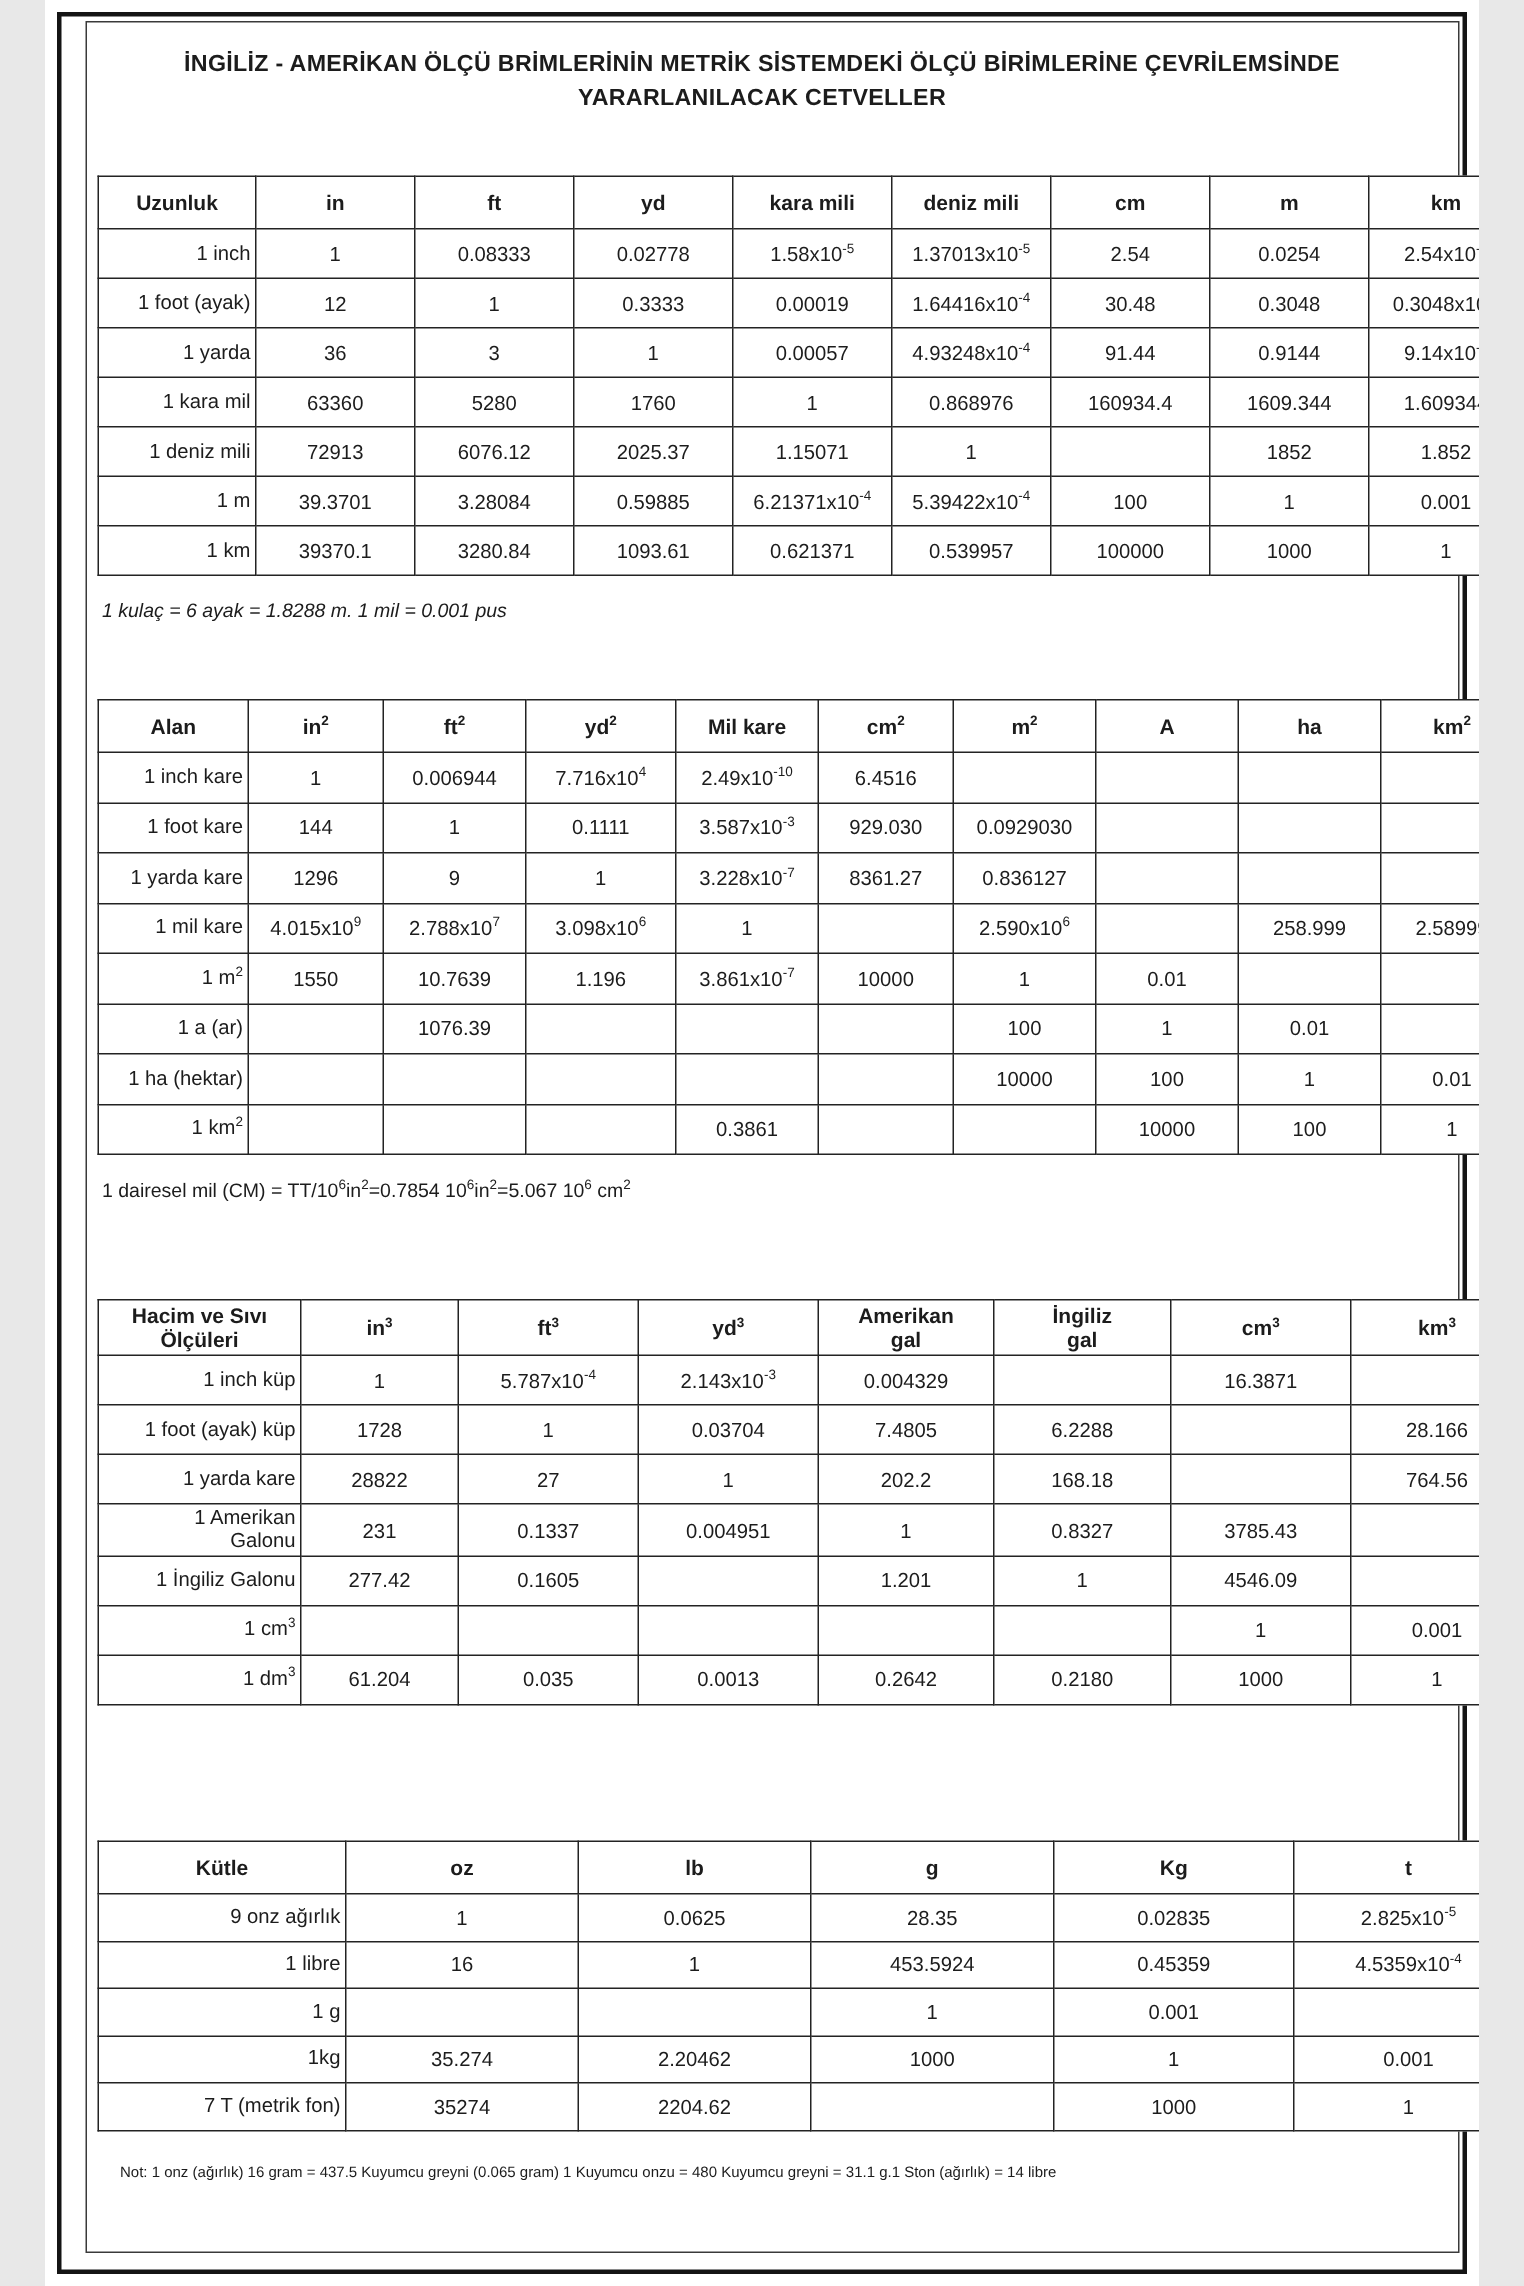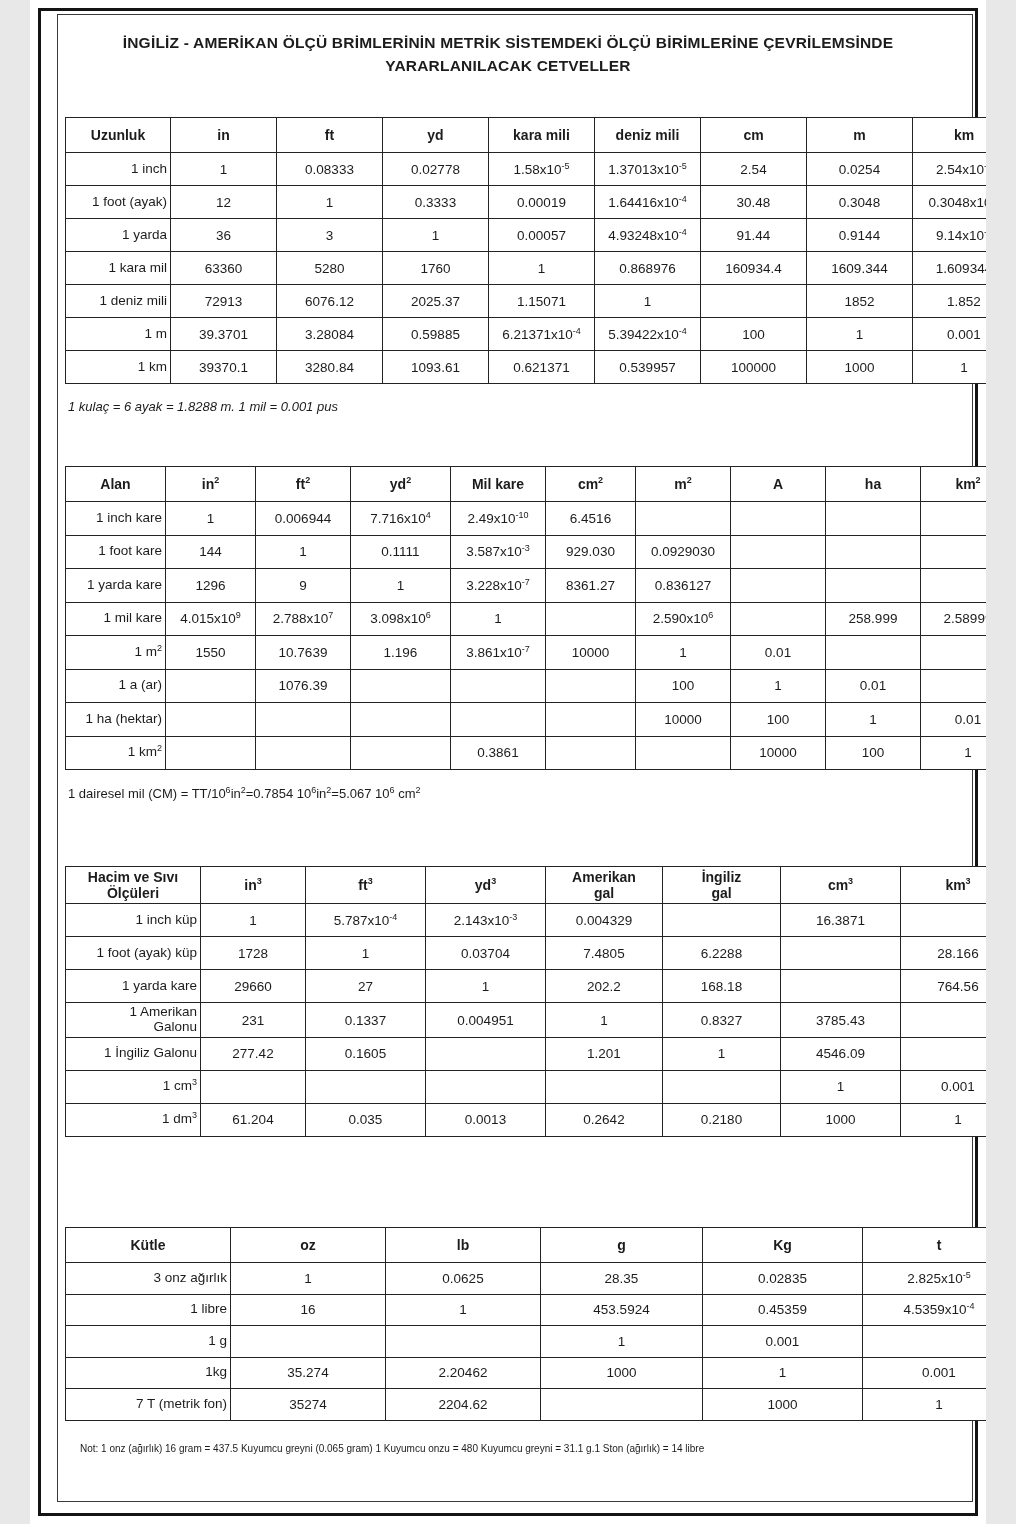--- a/index.html
+++ b/index.html
@@ -326,21 +326,21 @@
             <td>1728</td>
             <td>1</td>
             <td>0.03704</td>
             <td>7.4805</td>
             <td>6.2288</td>
             <td></td>
             <td>28.166</td>
           </tr>
           <tr>
             <td class="rowlabel">1 yarda kare</td>
-            <td>29660</td>
+            <td>28822</td>
             <td>27</td>
             <td>1</td>
             <td>202.2</td>
             <td>168.18</td>
             <td></td>
             <td>764.56</td>
           </tr>
           <tr>
             <td class="rowlabel">1 Amerikan<br>Galonu</td>
             <td>231</td>
@@ -400,21 +400,21 @@
             <th>Kütle</th>
             <th>oz</th>
             <th>lb</th>
             <th>g</th>
             <th>Kg</th>
             <th>t</th>
           </tr>
         </thead>
         <tbody>
           <tr>
-            <td class="rowlabel">3 onz ağırlık</td>
+            <td class="rowlabel">9 onz ağırlık</td>
             <td>1</td>
             <td>0.0625</td>
             <td>28.35</td>
             <td>0.02835</td>
             <td>2.825x10<sup>-5</sup></td>
           </tr>
           <tr>
             <td class="rowlabel">1 libre</td>
             <td>16</td>
             <td>1</td>

